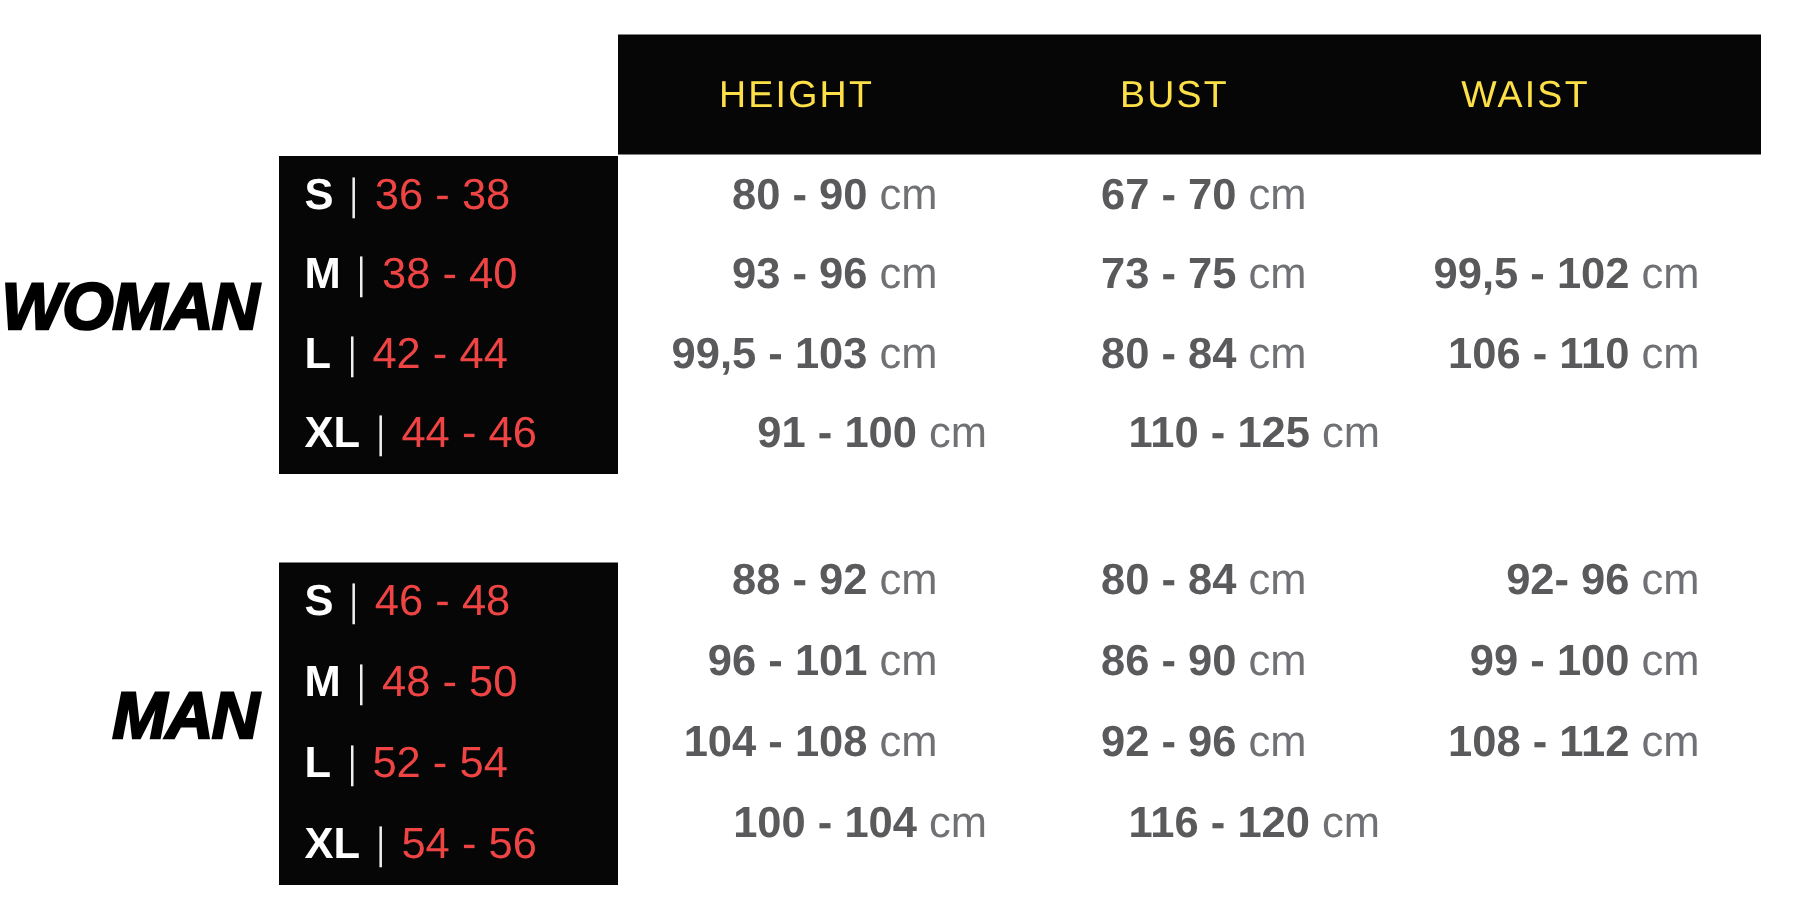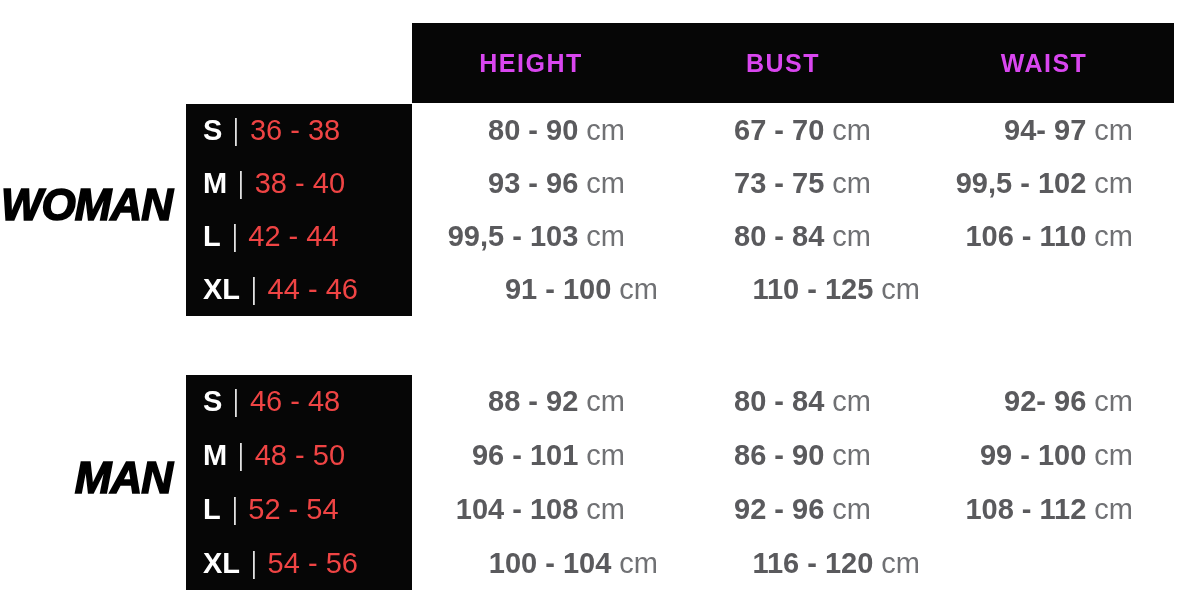--- a/index.html
+++ b/index.html
@@ -12,26 +12,26 @@
   }
   
   .header-bar{
     position:absolute;left:412px;top:23px;width:762px;height:80px;
     background:#060606;
   }
   .hcell{
     position:absolute;top:0;height:100%;
     display:flex;align-items:center;
     transform:translateX(-50%);
-    color:#d946ef;font-size:25px;font-weight:700;letter-spacing:1.5px;
+    color:#fde047;font-size:25px;font-weight:400;letter-spacing:1.5px;
     white-space:nowrap;
   }
   .hcell.c1{left:119px;}
   .hcell.c2{left:371px;}
-  .hcell.c3{left:632px;}
+  .hcell.c3{left:605px;}
   
   .group-label{
     position:absolute;right:1028px;
     color:#000000;font-weight:bold;font-style:italic;
     font-size:44px;line-height:44px;letter-spacing:-1px;
     -webkit-text-stroke:1.6px #000;
     white-space:nowrap;
   }
   .group-label.woman{top:183px;}
   .group-label.man{top:456px;}
@@ -51,21 +51,21 @@
   }
   .size-letter{font-weight:bold;}
   .sep{margin:0 10px;font-weight:400;color:#f0f0f0;transform:scaleX(.7);}
   .size-range{font-weight:400;color:#ef4444;}
   
   .values{
     position:absolute;left:412px;width:766px;
     display:flex;flex-direction:column;
   }
   .values.woman{top:104px;height:212px;}
-  .values.man{top:375px;height:215px;}
+  .values.man{top:361px;height:215px;}
   .vrow{flex:1;display:flex;align-items:center;}
   .vcell{
     text-align:right;white-space:nowrap;
     font-size:29px;line-height:1;
     color:#5a5a5d;font-weight:bold;
   }
   .vcell.c1{width:213px;}
   .vcell.c2{width:246px;}
   .vcell.c3{width:262px;}
   .unit{font-weight:400;color:#707174;margin-left:8px;}
@@ -104,21 +104,20 @@
       <span class="size-letter">XL</span>
       <span class="sep">|</span>
       <span class="size-range">44 - 46</span>
     </div>
   </div>
 
   <div class="values woman">
     <div class="vrow">
       <div class="vcell c1"><span>80 - 90</span><span class="unit">cm</span></div>
       <div class="vcell c2"><span>67 - 70</span><span class="unit">cm</span></div>
-      <div class="vcell c3"><span>94- 97</span><span class="unit">cm</span></div>
     </div>
     <div class="vrow">
       <div class="vcell c1"><span>93 - 96</span><span class="unit">cm</span></div>
       <div class="vcell c2"><span>73 - 75</span><span class="unit">cm</span></div>
       <div class="vcell c3"><span>99,5 - 102</span><span class="unit">cm</span></div>
     </div>
     <div class="vrow">
       <div class="vcell c1"><span>99,5 - 103</span><span class="unit">cm</span></div>
       <div class="vcell c2"><span>80 - 84</span><span class="unit">cm</span></div>
       <div class="vcell c3"><span>106 - 110</span><span class="unit">cm</span></div>

